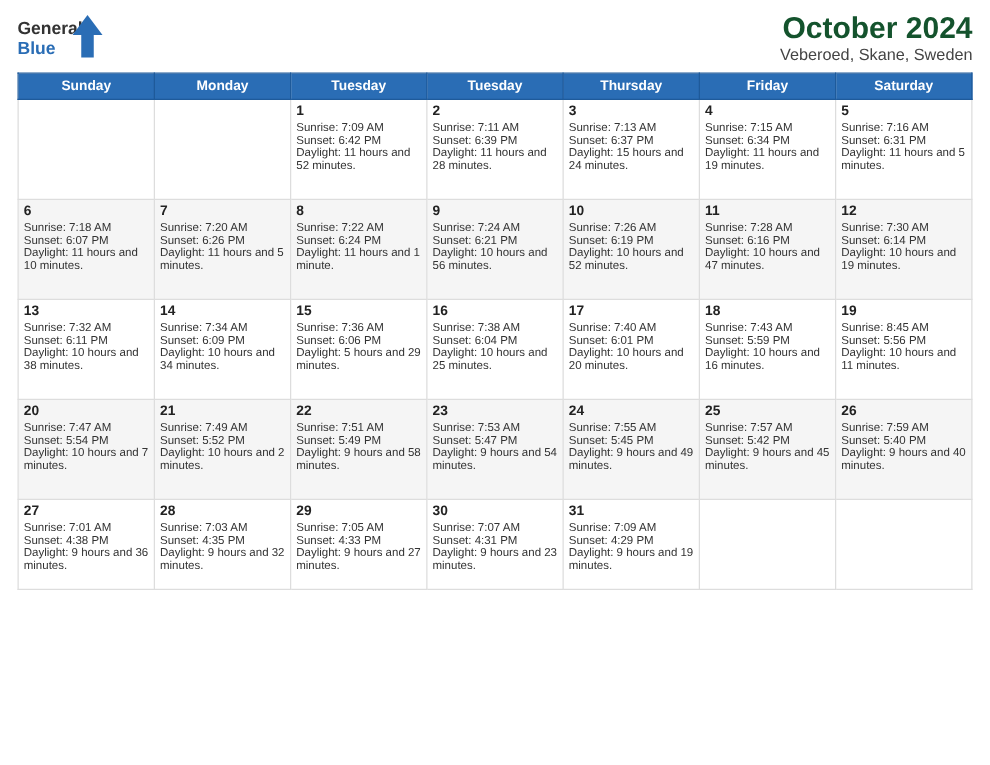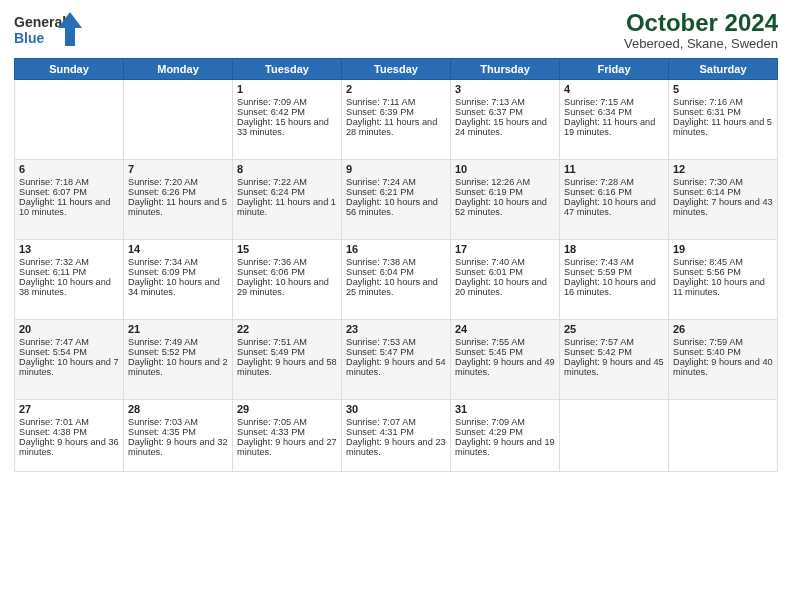--- a/index.html
+++ b/index.html
@@ -108,39 +108,39 @@
         <th>Tuesday</th>
         <th>Thursday</th>
         <th>Friday</th>
         <th>Saturday</th>
       </tr>
     </thead>
     <tbody id="calendar-body">
     <tr>
           <td class="empty-cell"></td>
           <td class="empty-cell"></td>
-          <td><span class="day-num">1</span><span>Sunrise: 7:09 AM</span><br><span>Sunset: 6:42 PM</span><br><span>Daylight: 15 hours and 33 minutes.</span></td>
+          <td><span class="day-num">1</span><span>Sunrise: 7:09 AM</span><br><span>Sunset: 6:42 PM</span><br><span>Daylight: 11 hours and 52 minutes.</span></td>
           <td><span class="day-num">2</span><span>Sunrise: 7:11 AM</span><br><span>Sunset: 6:39 PM</span><br><span>Daylight: 11 hours and 28 minutes.</span></td>
           <td><span class="day-num">3</span><span>Sunrise: 7:13 AM</span><br><span>Sunset: 6:37 PM</span><br><span>Daylight: 15 hours and 24 minutes.</span></td>
           <td><span class="day-num">4</span><span>Sunrise: 7:15 AM</span><br><span>Sunset: 6:34 PM</span><br><span>Daylight: 11 hours and 19 minutes.</span></td>
           <td><span class="day-num">5</span><span>Sunrise: 7:16 AM</span><br><span>Sunset: 6:31 PM</span><br><span>Daylight: 11 hours and 5 minutes.</span></td>
         </tr>
         <tr>
           <td><span class="day-num">6</span><span>Sunrise: 7:18 AM</span><br><span>Sunset: 6:07 PM</span><br><span>Daylight: 11 hours and 10 minutes.</span></td>
           <td><span class="day-num">7</span><span>Sunrise: 7:20 AM</span><br><span>Sunset: 6:26 PM</span><br><span>Daylight: 11 hours and 5 minutes.</span></td>
           <td><span class="day-num">8</span><span>Sunrise: 7:22 AM</span><br><span>Sunset: 6:24 PM</span><br><span>Daylight: 11 hours and 1 minute.</span></td>
           <td><span class="day-num">9</span><span>Sunrise: 7:24 AM</span><br><span>Sunset: 6:21 PM</span><br><span>Daylight: 10 hours and 56 minutes.</span></td>
-          <td><span class="day-num">10</span><span>Sunrise: 12:26 AM</span><br><span>Sunset: 6:19 PM</span><br><span>Daylight: 10 hours and 52 minutes.</span></td>
+          <td><span class="day-num">10</span><span>Sunrise: 7:26 AM</span><br><span>Sunset: 6:19 PM</span><br><span>Daylight: 10 hours and 52 minutes.</span></td>
           <td><span class="day-num">11</span><span>Sunrise: 7:28 AM</span><br><span>Sunset: 6:16 PM</span><br><span>Daylight: 10 hours and 47 minutes.</span></td>
-          <td><span class="day-num">12</span><span>Sunrise: 7:30 AM</span><br><span>Sunset: 6:14 PM</span><br><span>Daylight: 7 hours and 43 minutes.</span></td>
+          <td><span class="day-num">12</span><span>Sunrise: 7:30 AM</span><br><span>Sunset: 6:14 PM</span><br><span>Daylight: 10 hours and 19 minutes.</span></td>
         </tr>
         <tr>
           <td><span class="day-num">13</span><span>Sunrise: 7:32 AM</span><br><span>Sunset: 6:11 PM</span><br><span>Daylight: 10 hours and 38 minutes.</span></td>
           <td><span class="day-num">14</span><span>Sunrise: 7:34 AM</span><br><span>Sunset: 6:09 PM</span><br><span>Daylight: 10 hours and 34 minutes.</span></td>
-          <td><span class="day-num">15</span><span>Sunrise: 7:36 AM</span><br><span>Sunset: 6:06 PM</span><br><span>Daylight: 10 hours and 29 minutes.</span></td>
+          <td><span class="day-num">15</span><span>Sunrise: 7:36 AM</span><br><span>Sunset: 6:06 PM</span><br><span>Daylight: 5 hours and 29 minutes.</span></td>
           <td><span class="day-num">16</span><span>Sunrise: 7:38 AM</span><br><span>Sunset: 6:04 PM</span><br><span>Daylight: 10 hours and 25 minutes.</span></td>
           <td><span class="day-num">17</span><span>Sunrise: 7:40 AM</span><br><span>Sunset: 6:01 PM</span><br><span>Daylight: 10 hours and 20 minutes.</span></td>
           <td><span class="day-num">18</span><span>Sunrise: 7:43 AM</span><br><span>Sunset: 5:59 PM</span><br><span>Daylight: 10 hours and 16 minutes.</span></td>
           <td><span class="day-num">19</span><span>Sunrise: 8:45 AM</span><br><span>Sunset: 5:56 PM</span><br><span>Daylight: 10 hours and 11 minutes.</span></td>
         </tr>
         <tr>
           <td><span class="day-num">20</span><span>Sunrise: 7:47 AM</span><br><span>Sunset: 5:54 PM</span><br><span>Daylight: 10 hours and 7 minutes.</span></td>
           <td><span class="day-num">21</span><span>Sunrise: 7:49 AM</span><br><span>Sunset: 5:52 PM</span><br><span>Daylight: 10 hours and 2 minutes.</span></td>
           <td><span class="day-num">22</span><span>Sunrise: 7:51 AM</span><br><span>Sunset: 5:49 PM</span><br><span>Daylight: 9 hours and 58 minutes.</span></td>
           <td><span class="day-num">23</span><span>Sunrise: 7:53 AM</span><br><span>Sunset: 5:47 PM</span><br><span>Daylight: 9 hours and 54 minutes.</span></td>

